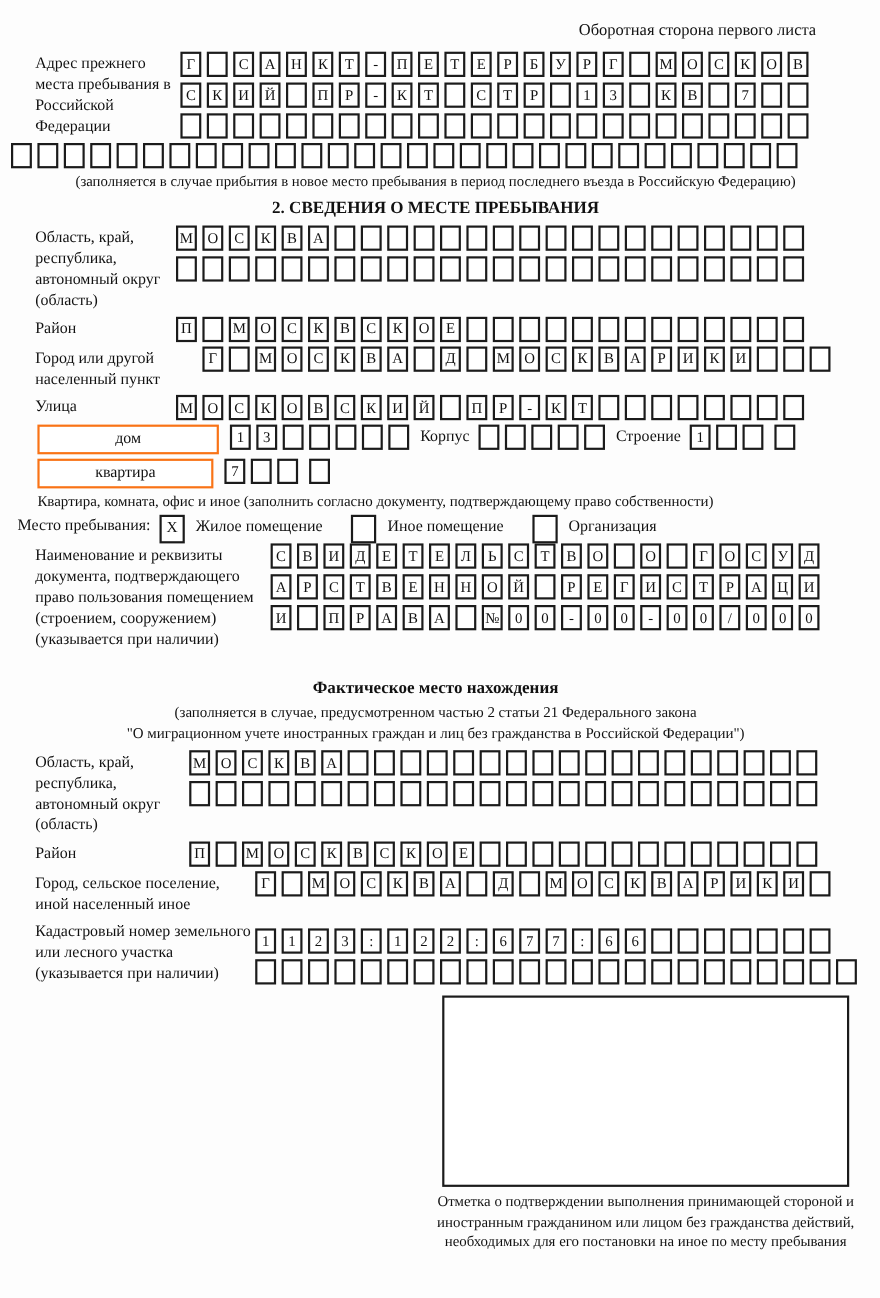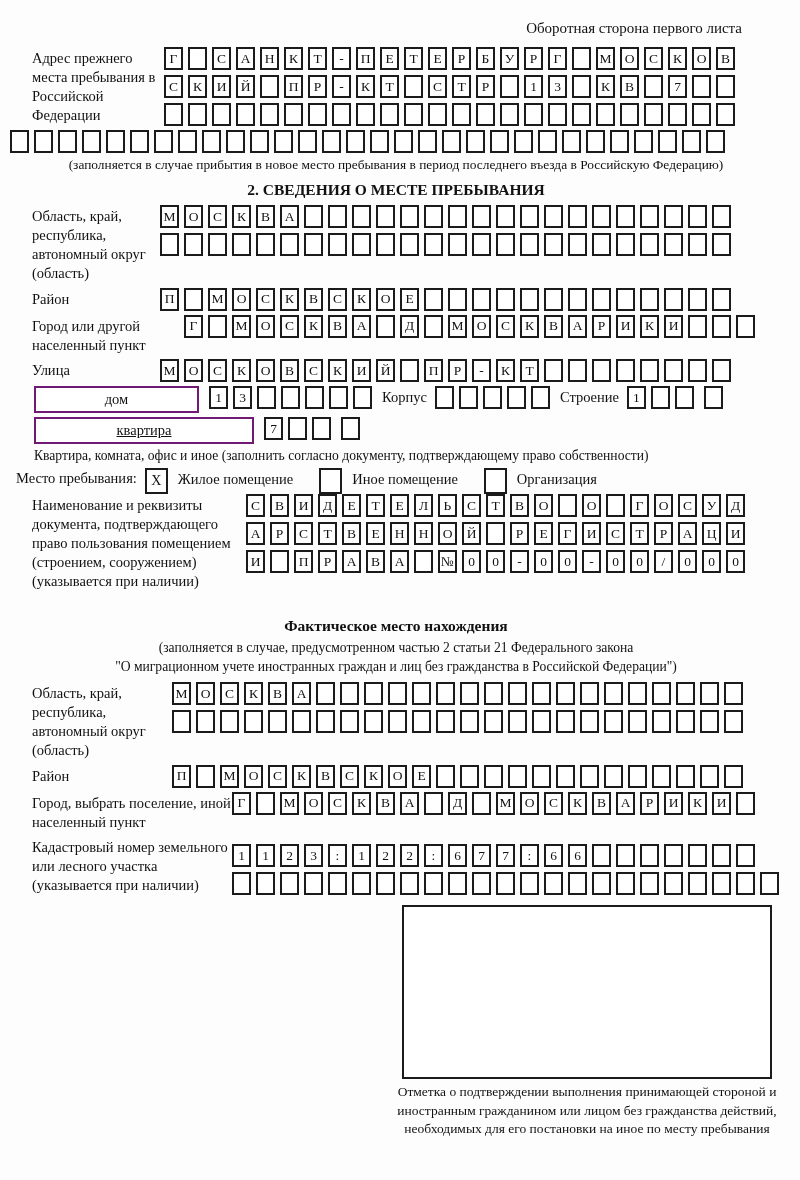--- a/index.html
+++ b/index.html
@@ -23,21 +23,21 @@
     border:2px solid #1b1b1b; background:#fff;
     display:flex; align-items:center; justify-content:center;
     font-size:13.5px; line-height:1;
   }
   .fullrow{ margin-left:0; margin-bottom:4px; }
 
   .center-note{ text-align:center; font-size:13.4px; margin:2px 0 4px 0; }
   .sec-title{ text-align:center; font-size:15.5px; font-weight:bold; margin:8px 0 6px 0; }
 
   .widebox{
-    box-sizing:border-box; border:2px solid #701a75; height:27px; background:#fff;
+    box-sizing:border-box; border:2px solid #f97316; height:27px; background:#fff;
     display:flex; align-items:center; justify-content:center; font-size:14.5px; flex:none;
   }
   .inline-label{ font-size:14.5px; padding:3px 8px 0 10px; flex:none; }
   .caption{ font-size:13.6px; margin:1px 0 5px 24px; }
 
   .checkbox{
     box-sizing:border-box; width:23px; height:26px; border:2px solid #1b1b1b; background:#fff;
     display:flex; align-items:center; justify-content:center; font-size:14px; flex:none; margin-top:-2px;
   }
   .mesto-row{ display:flex; align-items:flex-start; margin-left:6px; font-size:14.5px; }
@@ -357,21 +357,21 @@
         <span class="cell"></span>
         <span class="cell"></span>
       </div>
     <div class="gap10"></div>
     <div class="cells">
         <span class="cell"></span>
       </div>
   </div>
 
   <div class="frow" style="margin-left:24px;">
-    <div class="widebox" style="width:220px;text-decoration:underline;">квартира</div>
+    <div class="widebox" style="width:160px;">квартира</div>
     <div class="gap10"></div>
     <div class="cells">
         <span class="cell">7</span>
         <span class="cell"></span>
         <span class="cell"></span>
       </div>
     <div class="gap10"></div>
     <div class="cells">
         <span class="cell"></span>
       </div>
@@ -550,21 +550,21 @@
         <span class="cell"></span>
         <span class="cell"></span>
         <span class="cell"></span>
         <span class="cell"></span>
         <span class="cell"></span>
         <span class="cell"></span>
       </div>
   </div>
 
   <div class="frow">
-    <div class="flabel w198">Город, выбрать поселение, иной населенный пункт</div>
+    <div class="flabel w198">Город, сельское поселение, иной населенный иное</div>
     <div class="cells">
         <span class="cell">Г</span>
         <span class="cell"></span>
         <span class="cell">М</span>
         <span class="cell">О</span>
         <span class="cell">С</span>
         <span class="cell">К</span>
         <span class="cell">В</span>
         <span class="cell">А</span>
         <span class="cell"></span>

